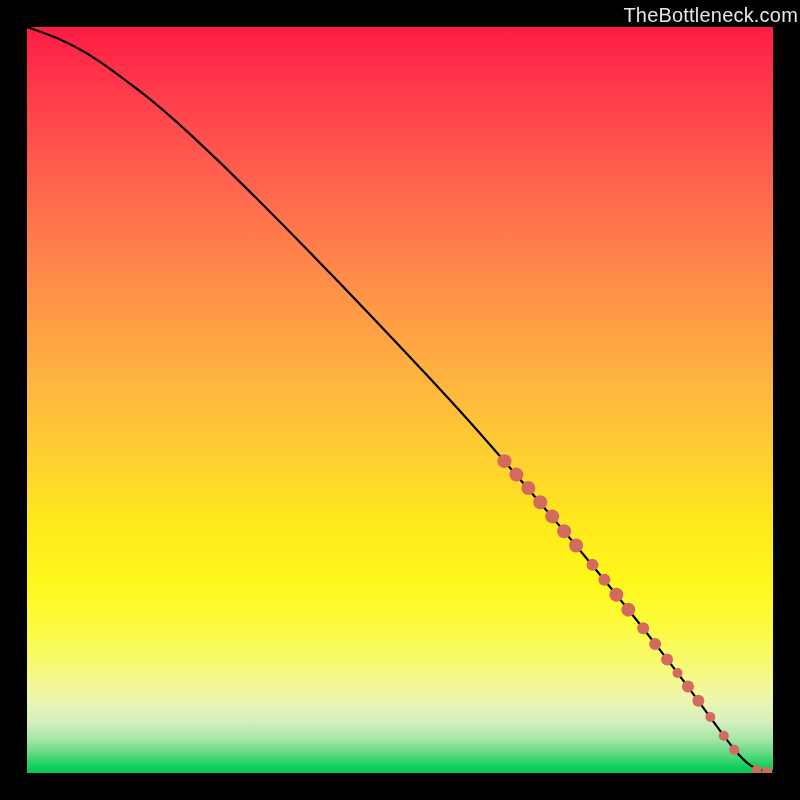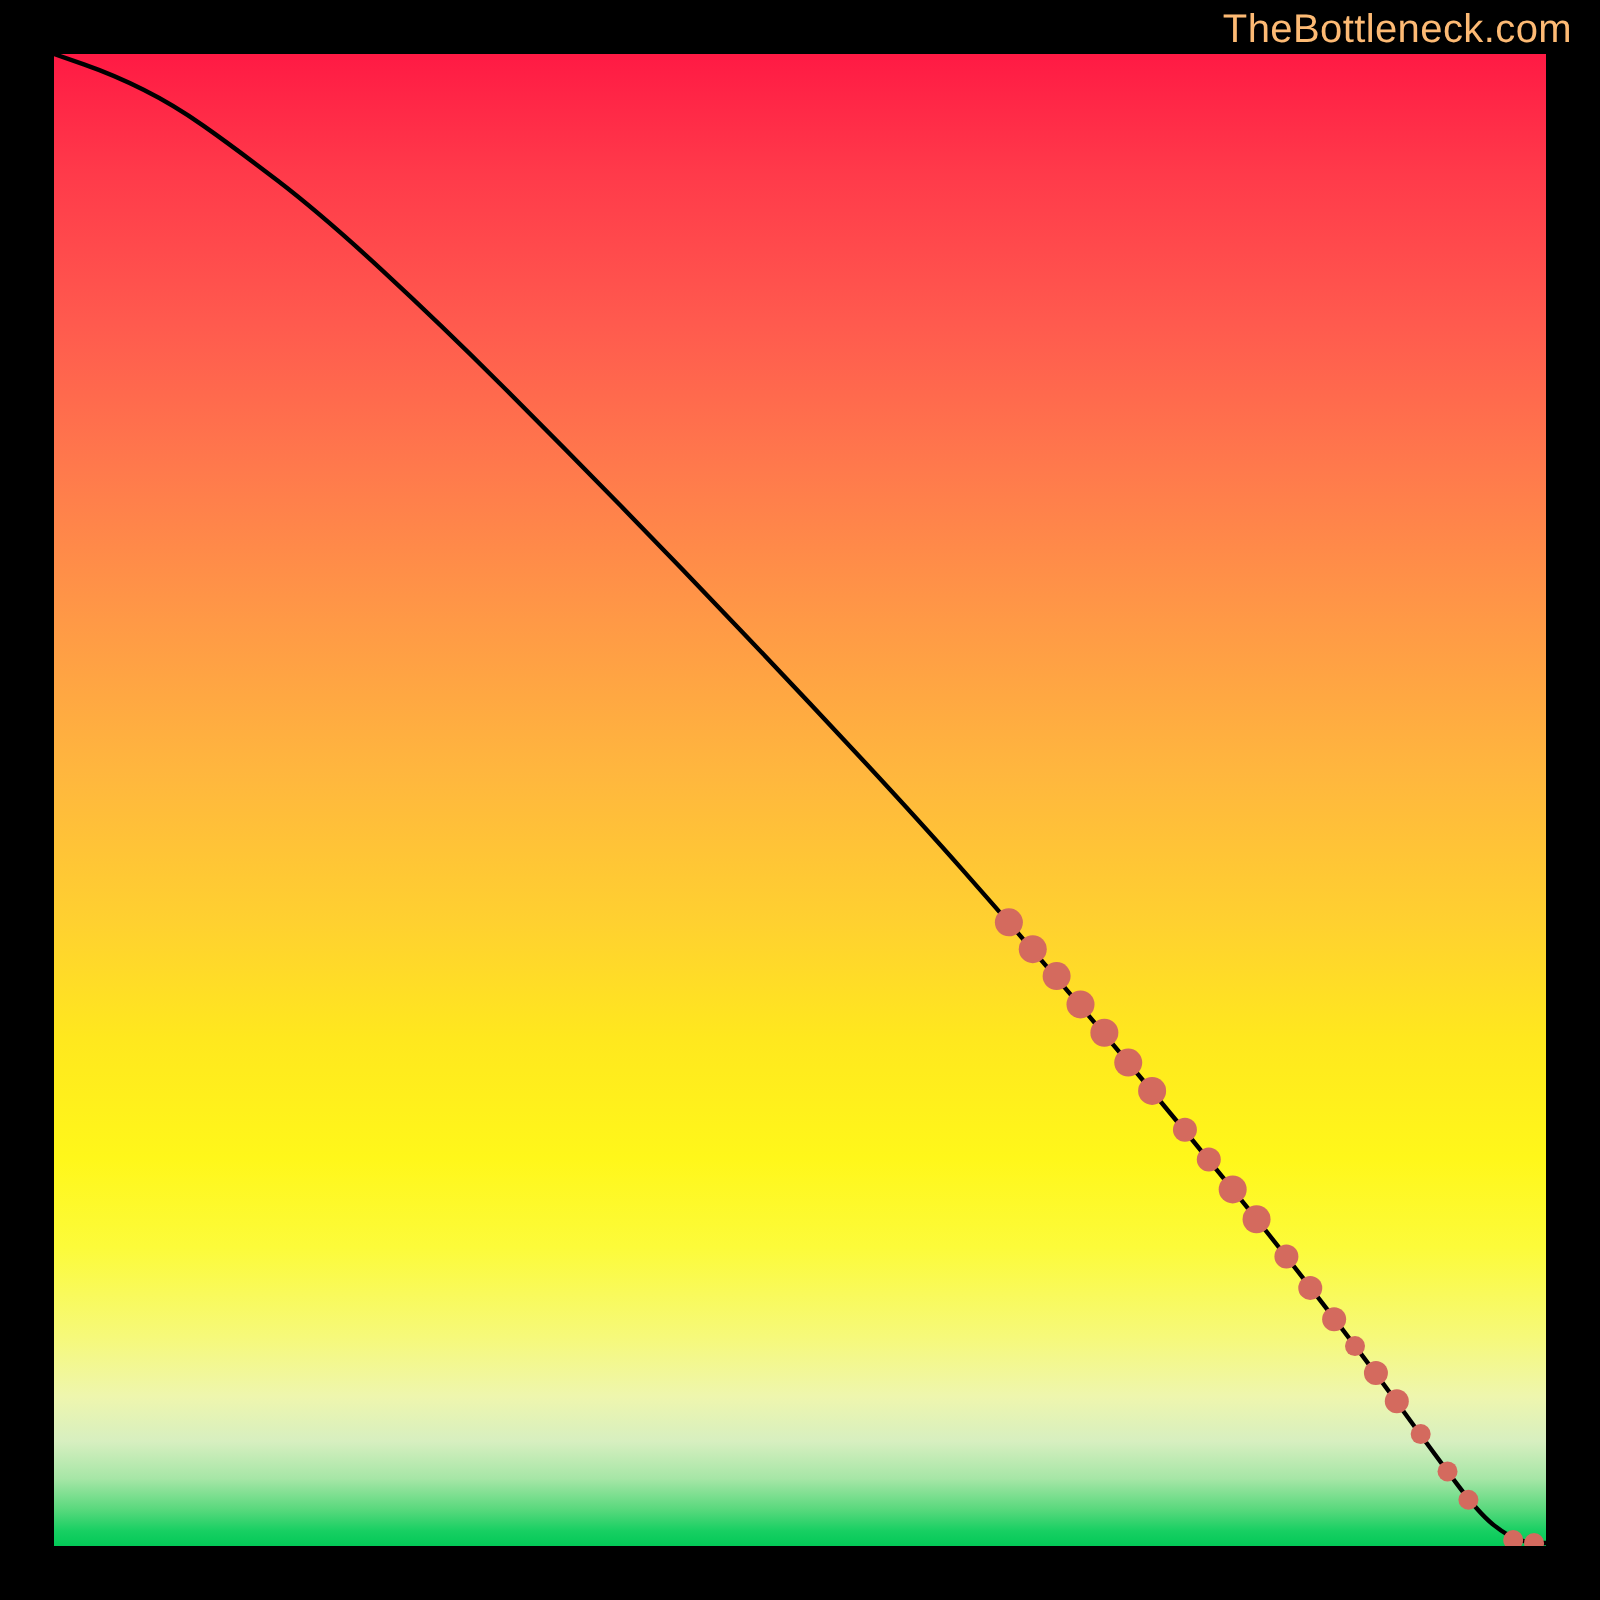--- a/index.html
+++ b/index.html
@@ -13,22 +13,22 @@
   }
   .stage {
     position: relative;
     width: 800px;
     height: 800px;
     background: #000;
   }
   .attribution {
     position: absolute;
     top: 4px;
-    right: 14px;
-    color: #fdba74;
+    right: 2px;
+    color: #e5e5e5;
     font-size: 20px;
     font-weight: 400;
     letter-spacing: 0.2px;
   }
   .plot {
     position: absolute;
     left: 27px;
     top: 27px;
     width: 746px;
     height: 746px;

